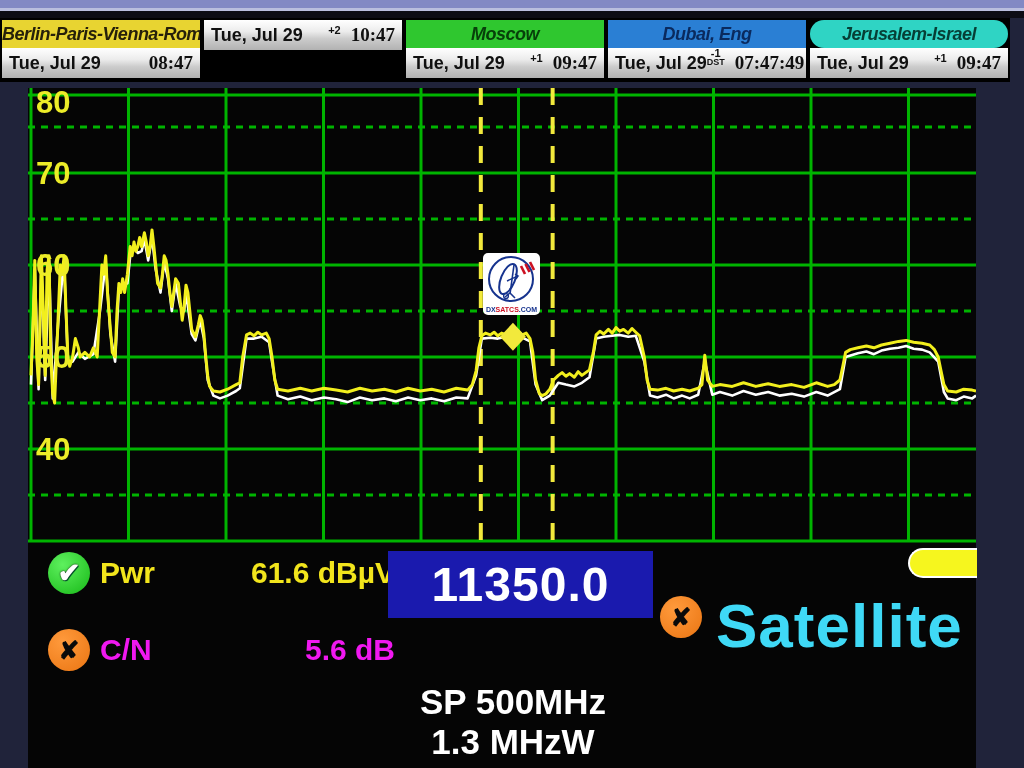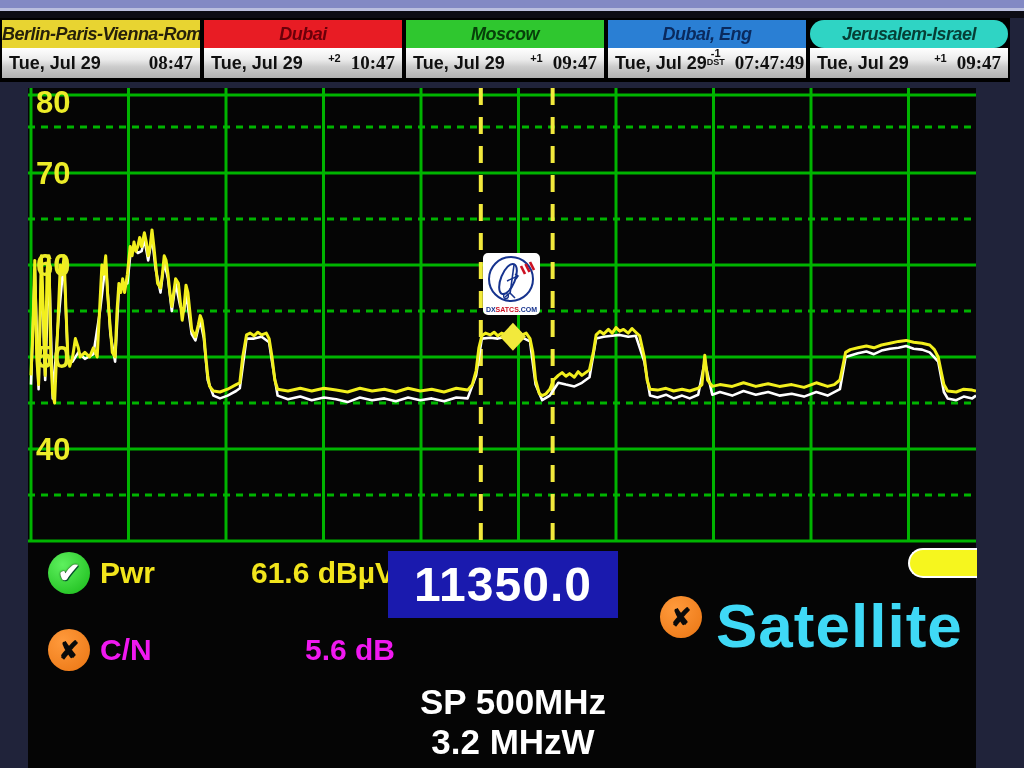--- a/index.html
+++ b/index.html
@@ -34,21 +34,21 @@
   .logo-text .b { color:#16338e; } .logo-text .r { color:#cc1122; }
 
   
   .status-icon { position:absolute; width:42px; height:42px; border-radius:50%; display:flex; align-items:center; justify-content:center; font-weight:bold; }
   .icon-ok  { background:radial-gradient(circle at 35% 30%, #5ef05e, #17b917); color:#fff; font-size:27px; text-shadow:0 0 2px #000, 1px 1px 0 #063; }
   .icon-err { background:radial-gradient(circle at 35% 30%, #ff9a3c, #ea7512); color:#0a0a0a; font-size:25px; }
   .lbl-pwr   { position:absolute; left:100px; top:556px; font-size:30px; font-weight:bold; color:#f2e51c; }
   .val-pwr   { position:absolute; left:180px; top:556px; width:215px; text-align:right; font-size:30px; font-weight:bold; color:#f2e51c; }
   .lbl-cn    { position:absolute; left:100px; top:633px; font-size:30px; font-weight:bold; color:#f018f0; }
   .val-cn    { position:absolute; left:180px; top:633px; width:215px; text-align:right; font-size:30px; font-weight:bold; color:#f018f0; }
-  .freq-box  { position:absolute; left:388px; top:551px; width:230px; height:67px; background:#1a1aae; display:flex; align-items:center; justify-content:center;text-align:center; }
+  .freq-box  { position:absolute; left:388px; top:551px; width:265px; height:67px; background:#1a1aae; display:flex; align-items:center; justify-content:center;text-align:center; }
   .freq-val  { font-size:48px; font-weight:bold; color:#ffffff; letter-spacing:1px; }
   .freq-unit { position:absolute; left:388px; top:622px; width:247px; text-align:center; font-size:29px; font-weight:bold; color:#ffffff; }
   .sat-lbl   { position:absolute; left:716px; top:590px; font-size:62px; font-weight:bold; color:#3fd9f6; letter-spacing:1px; }
   .span-lbl  { position:absolute; left:278px; top:682px; width:470px; text-align:center; font-size:35px; font-weight:bold; color:#ffffff; }
   .bw-lbl    { position:absolute; left:278px; top:722px; width:470px; text-align:center; font-size:35px; font-weight:bold; color:#ffffff; }
   .pill      { position:absolute; left:908px; top:548px; width:69px; height:30px; background:#f6f61e; border:2px solid #ffffff; border-right:none; border-radius:15px 0 0 15px; }
 </style>
 </head>
 <body>
 
@@ -64,21 +64,20 @@
         <span class="clock-date">Tue, Jul 29</span>
         <span class="clock-spacer"></span>
         <span class="clock-offset">
             <span class="num"></span>
             <span class="word"></span>
           </span>
         <span class="clock-time">08:47</span>
       </div>
     </div>
     <div class="clock">
-      <div class="clock-header" style="background: rgb(232, 28, 36); color: rgb(107, 0, 10);">Dubai</div>
       <div class="clock-body">
         <span class="clock-date">Tue, Jul 29</span>
         <span class="clock-spacer"></span>
         <span class="clock-offset">
             <span class="num">+2</span>
             <span class="word"></span>
           </span>
         <span class="clock-time">10:47</span>
       </div>
     </div>
@@ -180,16 +179,16 @@
   <div class="val-cn">5.6 dB</div>
 
   <div class="freq-box">
     <span class="freq-val">11350.0</span>
   </div>
 
   <div class="status-icon icon-err" style="left:660px; top:596px;">✘</div>
   <div class="sat-lbl">Satellite</div>
 
   <div class="span-lbl">SP 500MHz</div>
-  <div class="bw-lbl">3.2 MHzW</div>
+  <div class="bw-lbl">1.3 MHzW</div>
 
   <div class="pill"></div>
 </div>
 
 </body></html>

